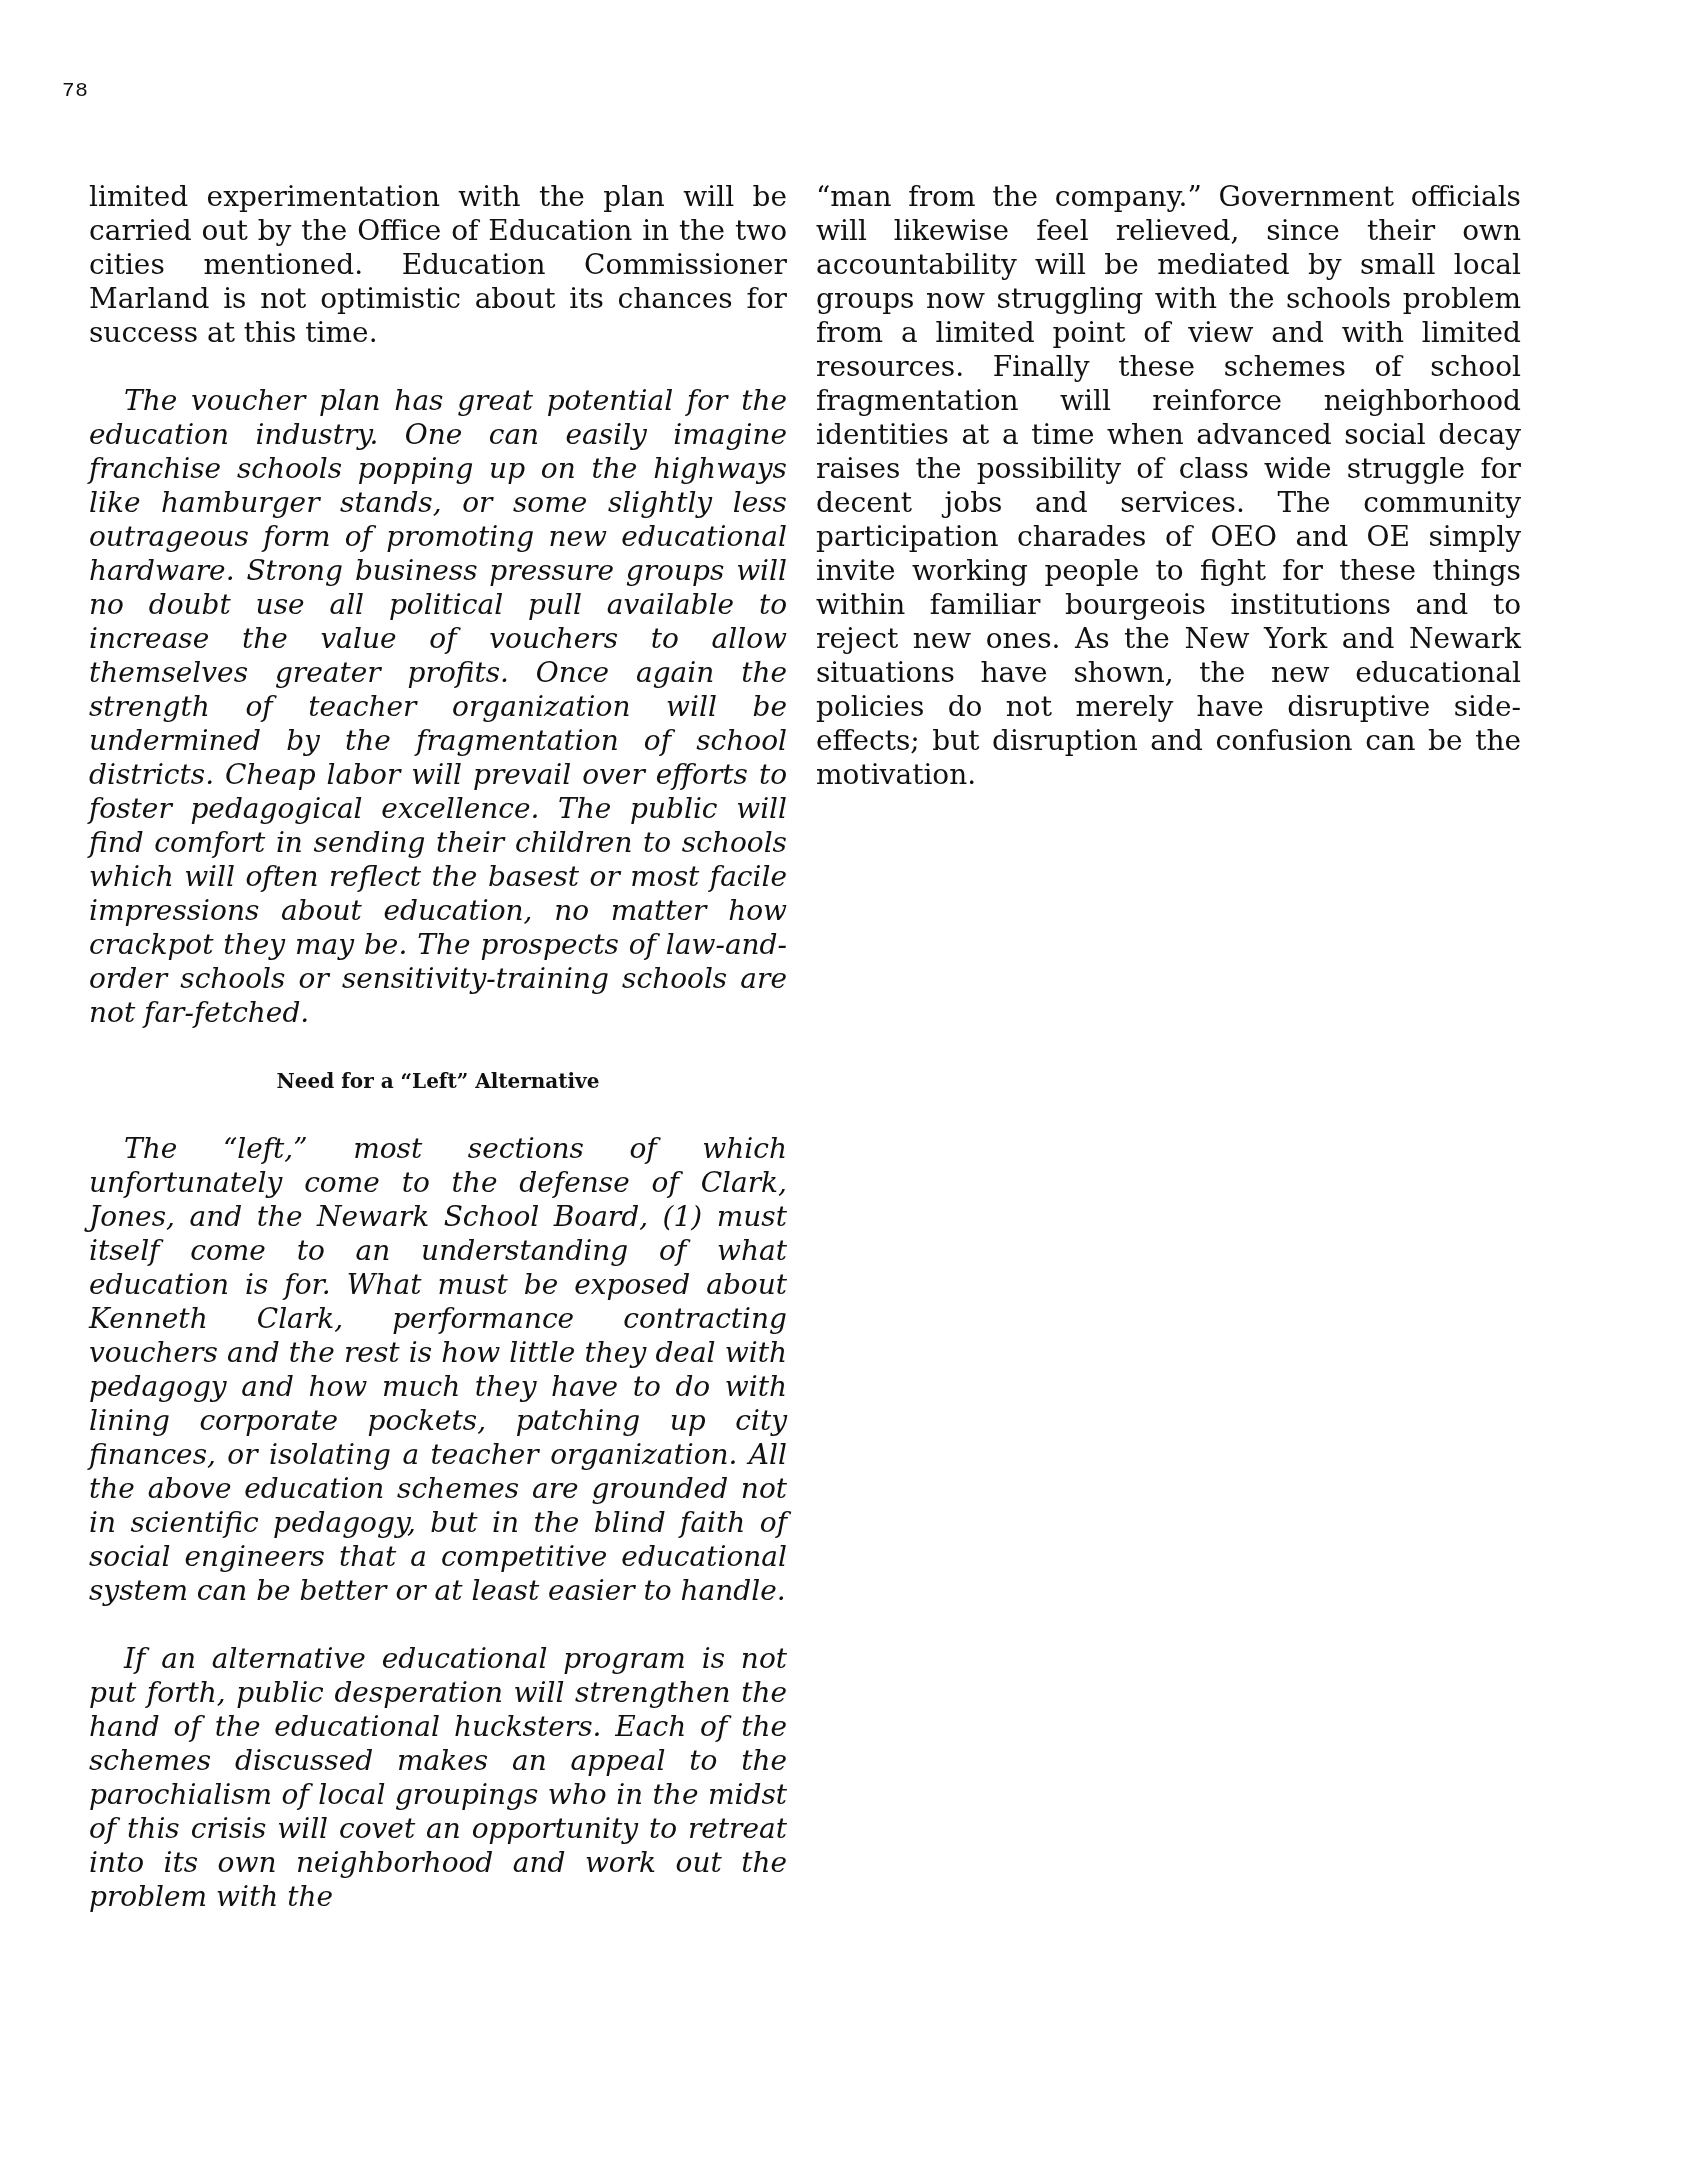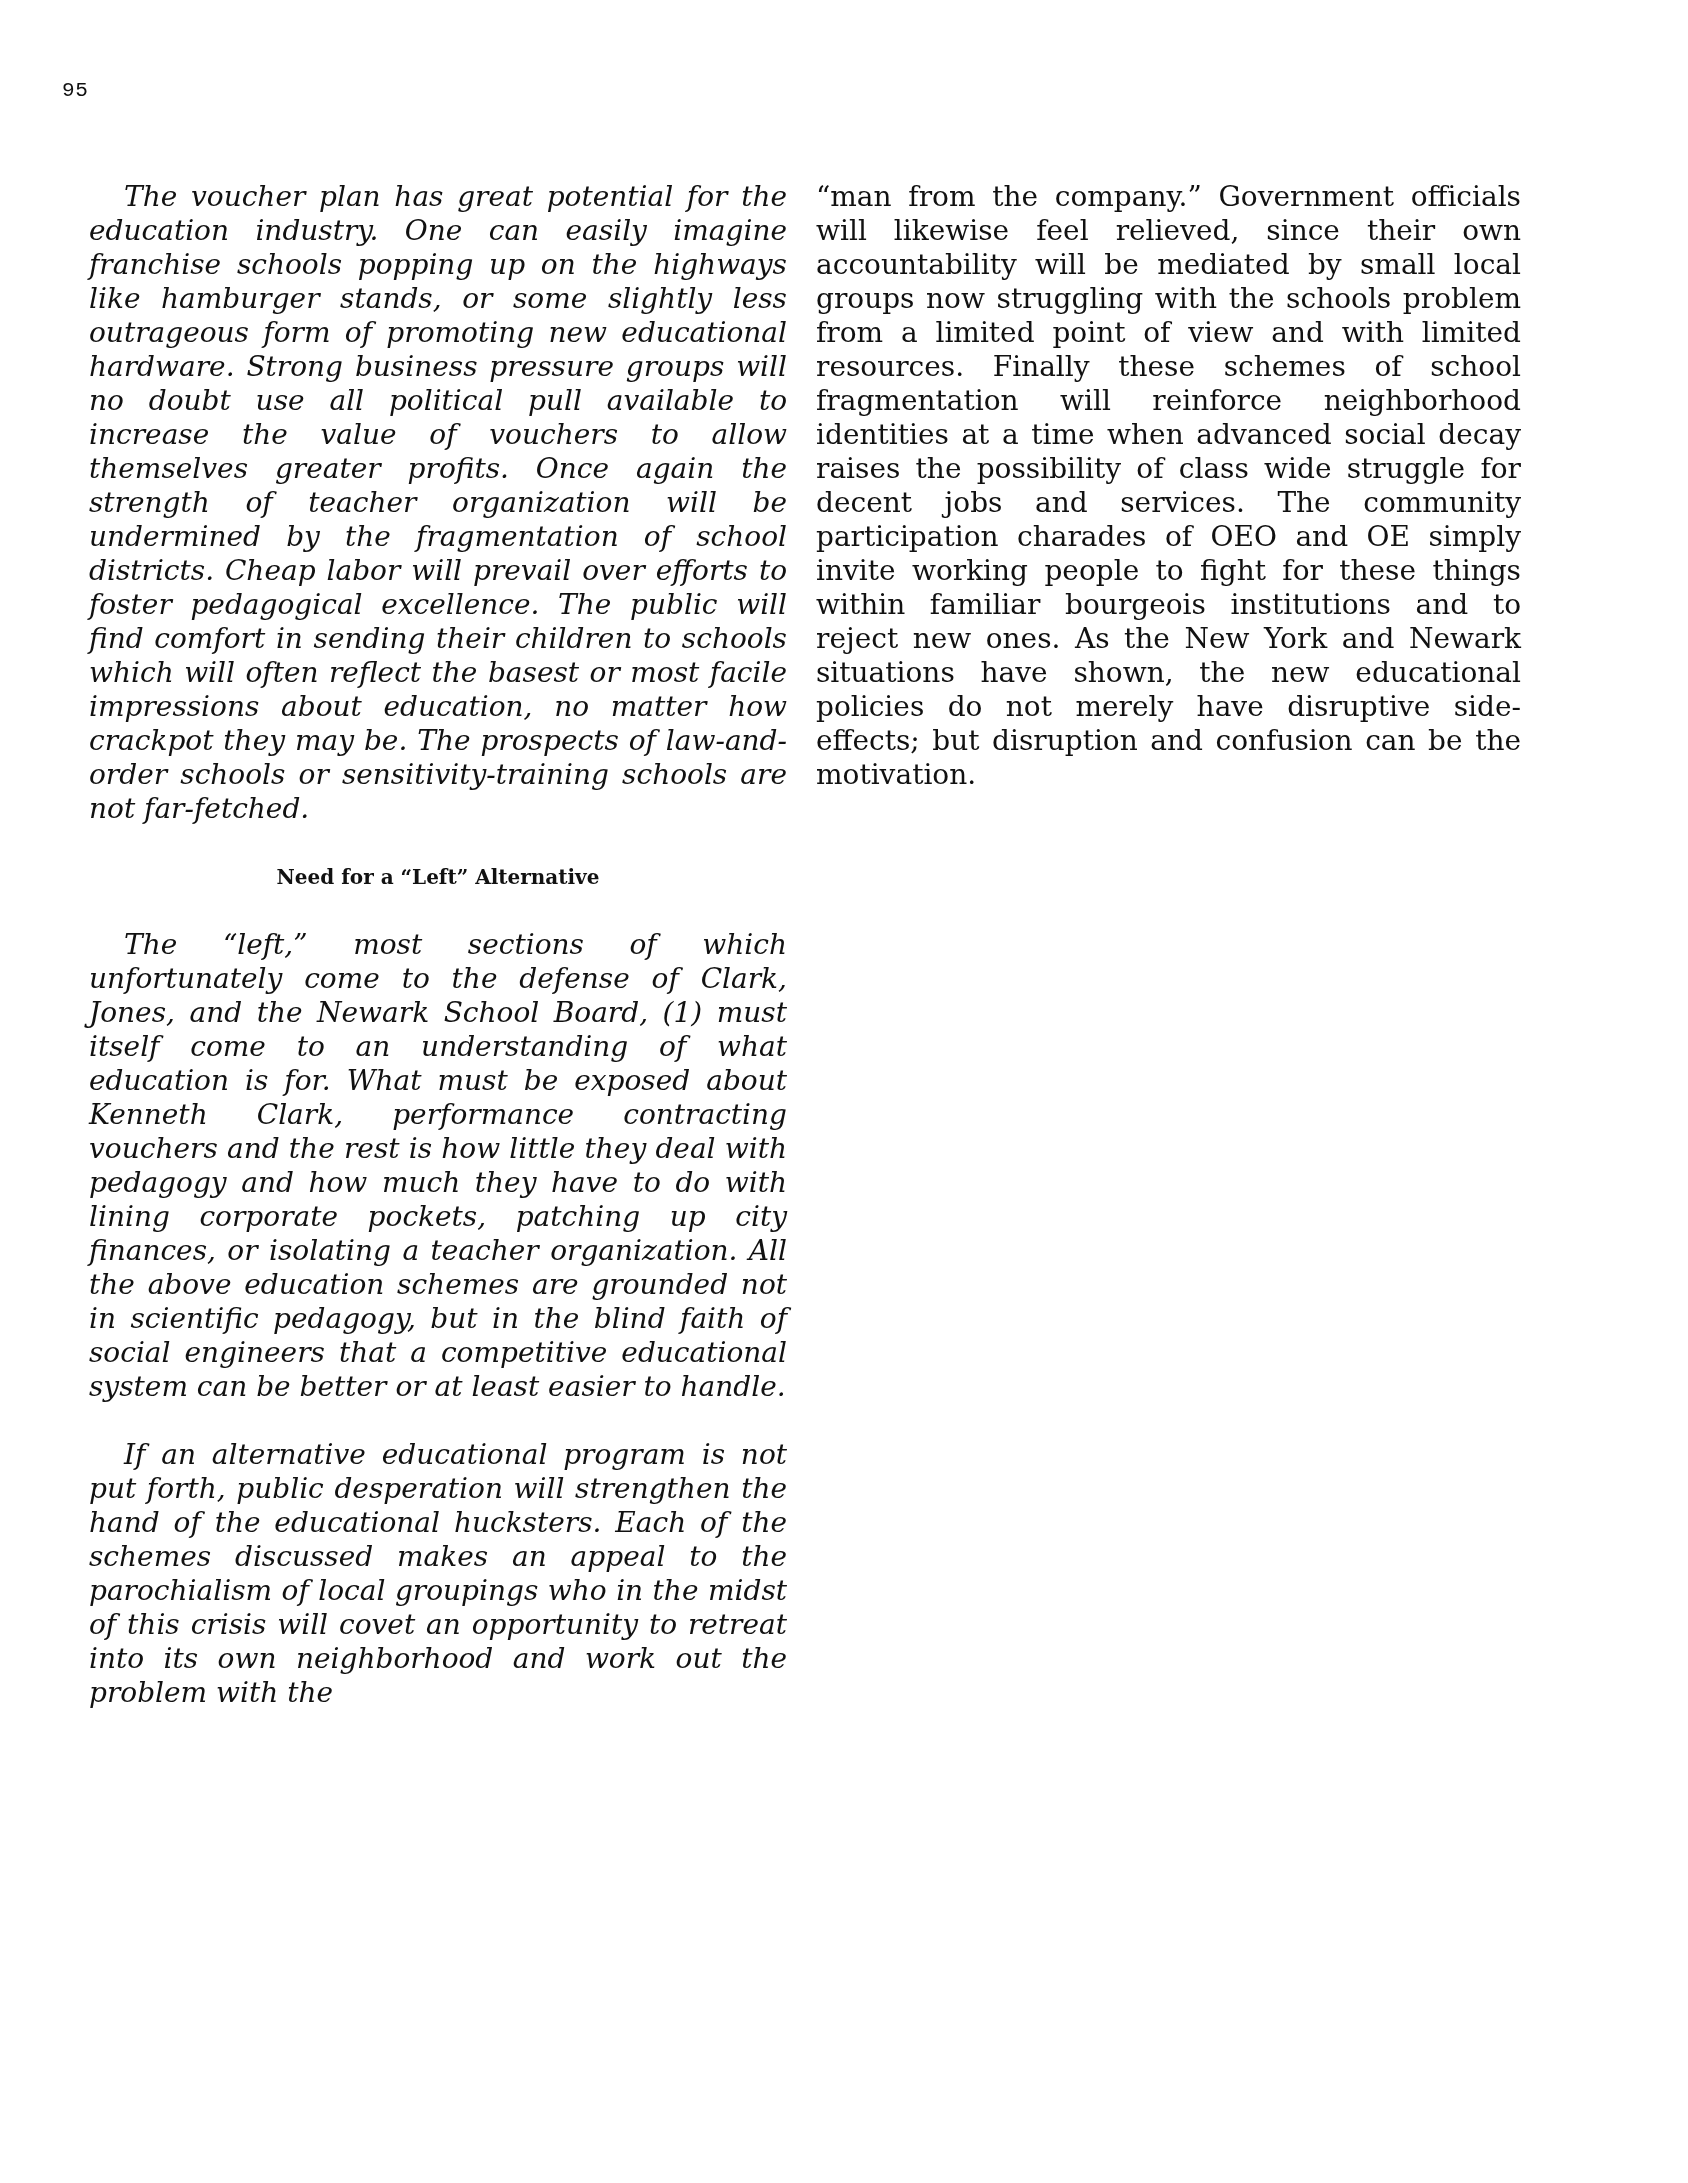--- a/index.html
+++ b/index.html
@@ -11,23 +11,24 @@
   .col.left { left:89px; }
   .col.right { left:816px; width:705px; }
   .col p { margin:0 0 34px 0; text-align:justify; text-align-last:left; }
   .col p.indent { text-indent:35px;font-style:italic; }
   .col h3 { margin:0 0 34px 0; text-align:center; font-weight:bold; font-size:20px; line-height:34px; }
   .col p.note { font-style:italic; }
 </style>
 </head>
 <body>
 
-<div class="page-num">95</div>
+<div class="page-num">78</div>
 
 <div class="col left">
+  <p>limited experimentation with the plan will be carried out by the Office of Education in the two cities mentioned. Education Commissioner Marland is not optimistic about its chances for success at this time.</p>
   <p class="indent">The voucher plan has great potential for the education industry. One can easily imagine franchise schools popping up on the highways like hamburger stands, or some slightly less outrageous form of promoting new educational hardware. Strong business pressure groups will no doubt use all political pull available to increase the value of vouchers to allow themselves greater profits. Once again the strength of teacher organization will be undermined by the fragmentation of school districts. Cheap labor will prevail over efforts to foster pedagogical excellence. The public will find comfort in sending their children to schools which will often reflect the basest or most facile impressions about education, no matter how crackpot they may be. The prospects of law-and-order schools or sensitivity-training schools are not far-fetched.</p>
   <h3>Need for a “Left” Alternative</h3>
   <p class="indent">The “left,” most sections of which unfortunately come to the defense of Clark, Jones, and the Newark School Board, (1) must itself come to an understanding of what education is for. What must be exposed about Kenneth Clark, performance contracting vouchers and the rest is how little they deal with pedagogy and how much they have to do with lining corporate pockets, patching up city finances, or isolating a teacher organization. All the above education schemes are grounded not in scientific pedagogy, but in the blind faith of social engineers that a competitive educational system can be better or at least easier to handle.</p>
   <p class="indent">If an alternative educational program is not put forth, public desperation will strengthen the hand of the educational hucksters. Each of the schemes discussed makes an appeal to the parochialism of local groupings who in the midst of this crisis will covet an opportunity to retreat into its own neighborhood and work out the problem with the</p>
 </div>
 
 <div class="col right">
   <p>“man from the company.” Government officials will likewise feel relieved, since their own accountability will be mediated by small local groups now struggling with the schools problem from a limited point of view and with limited resources. Finally these schemes of school fragmentation will reinforce neighborhood identities at a time when advanced social decay raises the possibility of class wide struggle for decent jobs and services. The community participation charades of OEO and OE simply invite working people to fight for these things within familiar bourgeois institutions and to reject new ones. As the New York and Newark situations have shown, the new educational policies do not merely have disruptive side-effects; but disruption and confusion can be the motivation.</p>
 </div>
 

